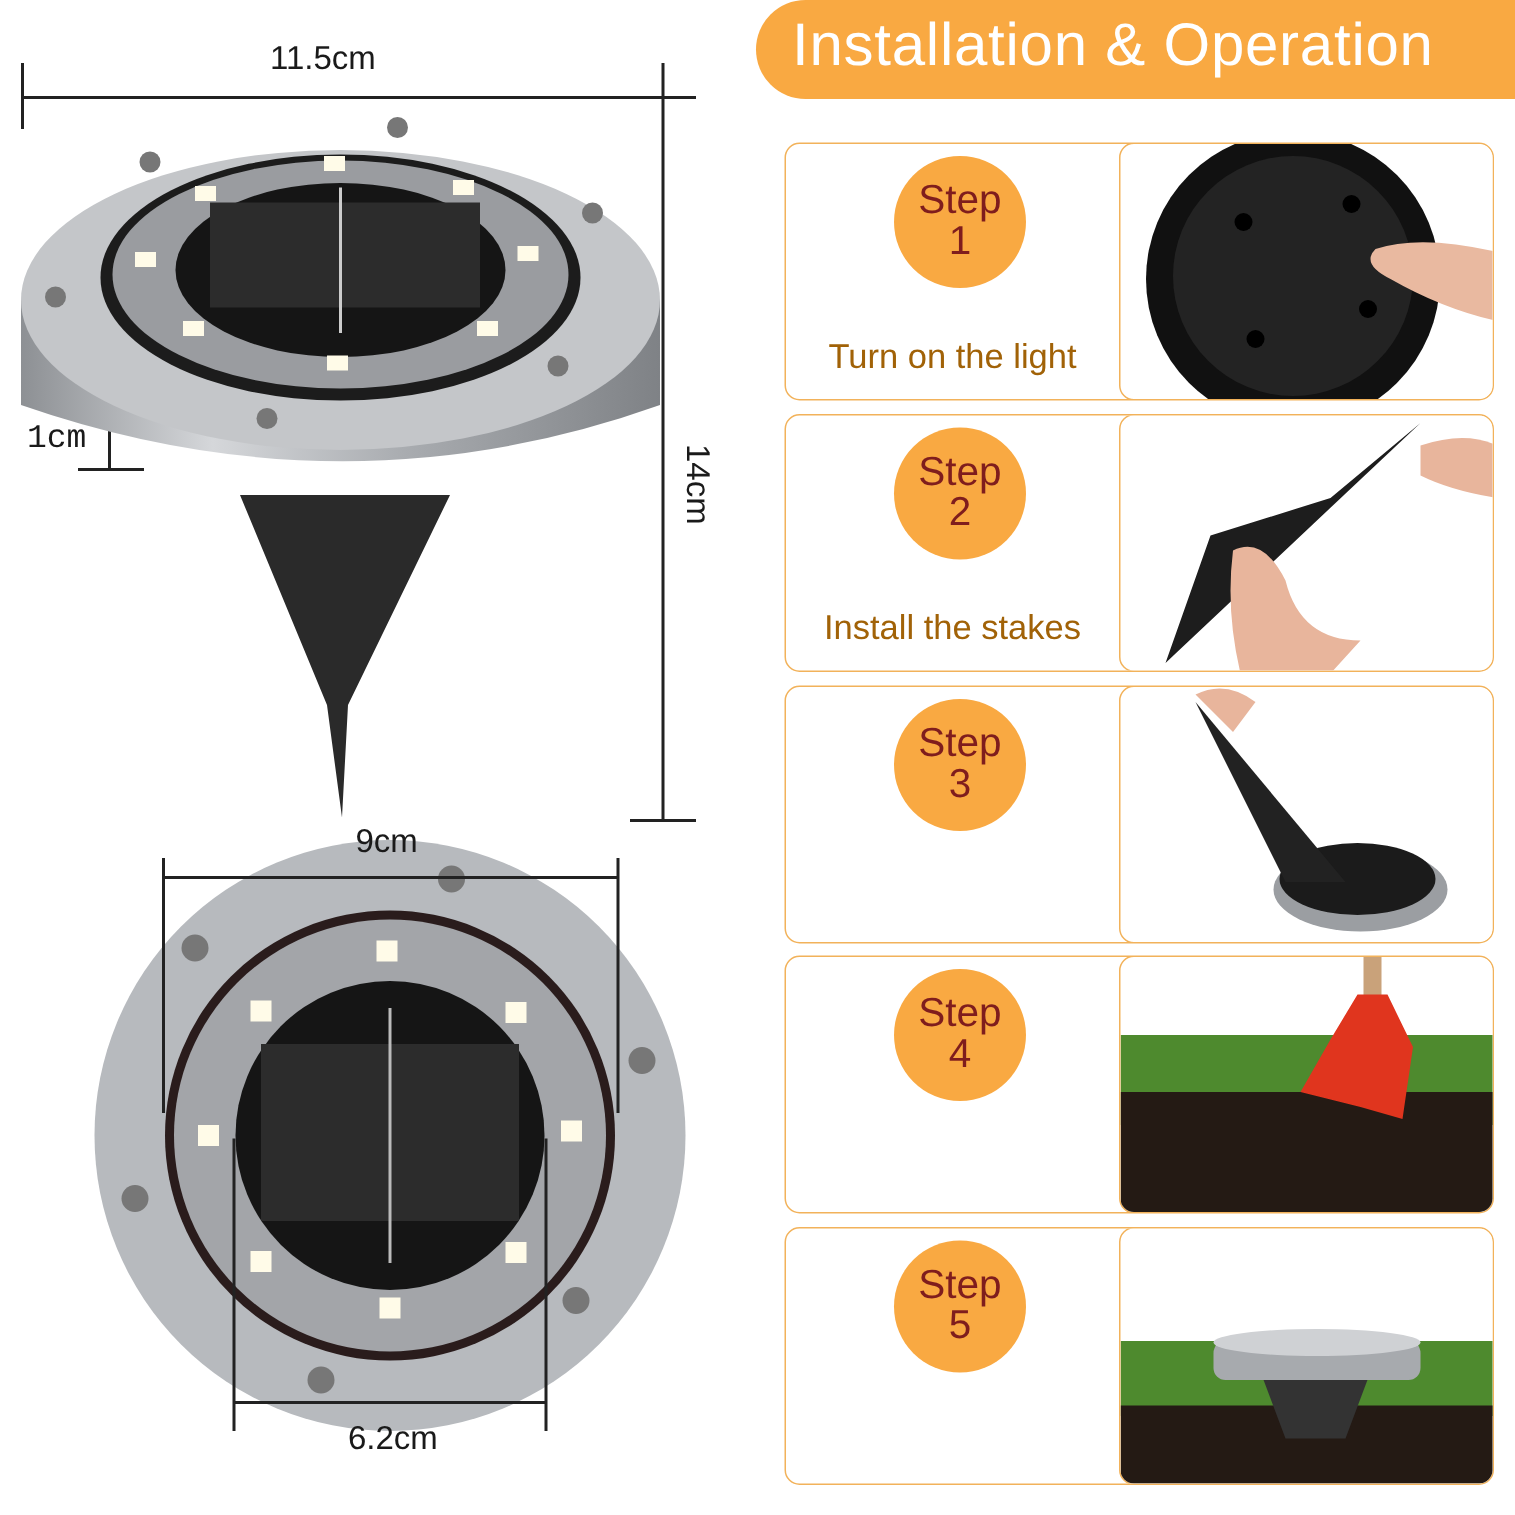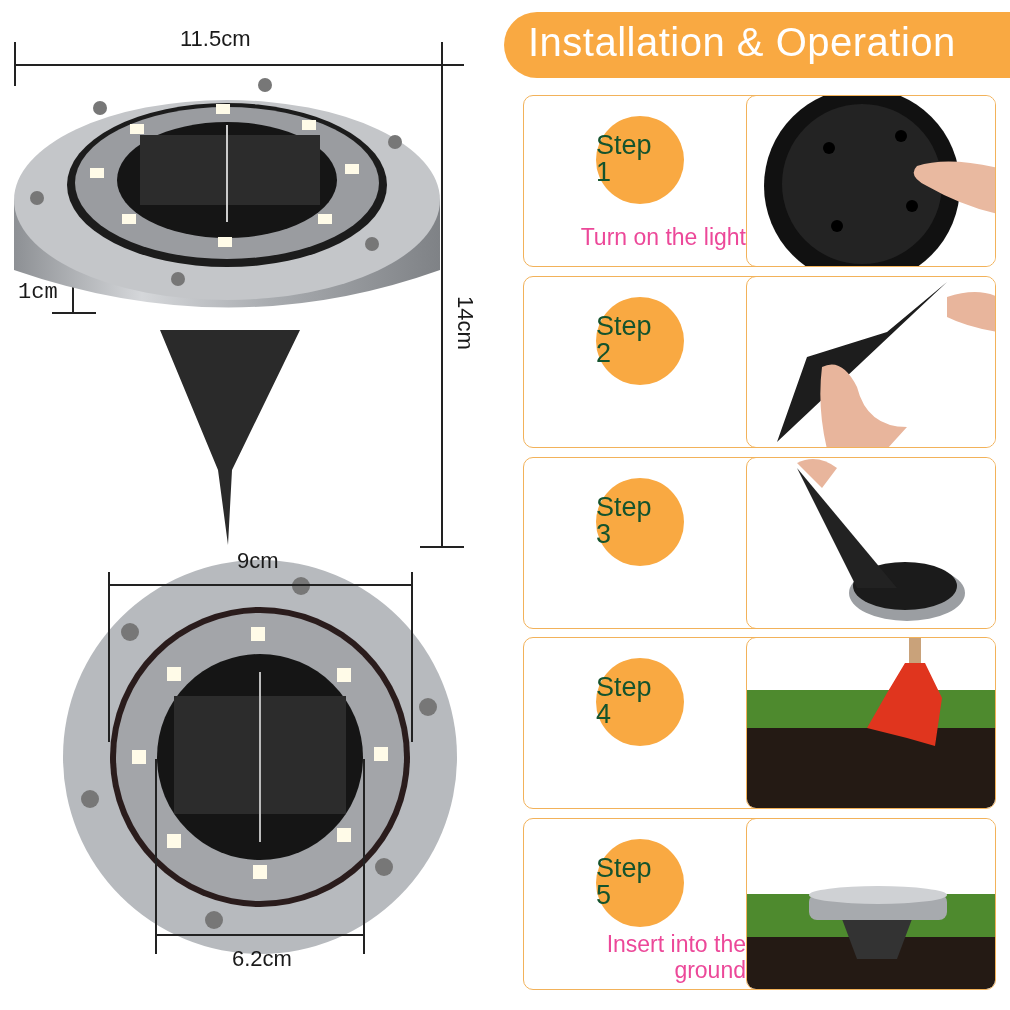--- a/index.html
+++ b/index.html
@@ -1,27 +1,27 @@
 <!DOCTYPE html>
 <html><head>
 <meta charset="utf-8">
 <style>
   html,body{margin:0;padding:0;background:#fff;}
   body{width:1010px;height:1010px;position:relative;overflow:hidden;font-family:"Liberation Sans",sans-serif;color:#111;}
   .abs{position:absolute;}
   .dim-label{position:absolute;font-size:22px;color:#1a1a1a;}
   .line{position:absolute;background:#222;}
-  .banner{position:absolute;left:504px;top:12px;width:506px;height:66px;background:#f9a942;border-radius:33px 0 0 33px;}
+  .banner{position:absolute;left:504px;top:0;width:506px;height:66px;background:#f9a942;border-radius:33px 0 0 33px;}
   .banner span{position:absolute;left:24px;top:8px;font-size:40px;color:#fff;letter-spacing:0.5px;}
   .step-card{position:absolute;left:523px;width:473px;height:172px;border:1.5px solid #f2b25a;border-radius:10px;box-sizing:border-box;background:#fff;overflow:hidden;}
   .step-left{position:absolute;left:0;top:0;width:222px;height:100%;}
-  .step-circle{position:absolute;left:72px;top:20px;width:88px;height:88px;border-radius:50%;background:#f9a942;color:#14532d;text-align:left;}
+  .step-circle{position:absolute;left:72px;top:8px;width:88px;height:88px;border-radius:50%;background:#f9a942;color:#7f1d1d;text-align:center;}
   .step-circle .w{display:block;font-size:27px;line-height:27px;margin-top:16px;}
   .step-circle .n{display:block;font-size:27px;line-height:27px;}
-  .step-text{position:absolute;left:0;width:222px;text-align:right;font-size:23px;color:#ec4899;line-height:26px;}
+  .step-text{position:absolute;left:0;width:222px;text-align:center;font-size:23px;color:#a16207;line-height:26px;}
   .step-photo{position:absolute;left:222px;top:-1px;width:251px;height:172px;border:1.5px solid #f2b25a;border-radius:10px;box-sizing:border-box;overflow:hidden;background:#fff;}
 </style>
 </head>
 <body>
 
 <div class="abs" style="left:0;top:0;width:480px;height:560px;">
 
   <div class="dim-label" style="left:180px;top:26px;">11.5cm</div>
   <div class="line" style="left:14px;top:64px;width:450px;height:2px;"></div>
   <div class="line" style="left:14px;top:42px;width:2px;height:44px;"></div>
@@ -138,20 +138,21 @@
       </svg>
   </div>
 </div>
 
 <div class="step-card" style="top:276px;">
   <div class="step-left">
     <div class="step-circle">
       <span class="w">Step</span>
       <span class="n">2</span>
     </div>
+    <div class="step-text" style="top:128px;">Install the stakes</div>
   </div>
   <div class="step-photo">
     <svg width="251" height="172">
         <path d="M200 5 L30 165 L60 80 L140 55 Z" fill="#1d1d1d"></path>
       <path d="M200 20 Q230 10 251 20 L251 55 Q220 50 200 40 Z" fill="#e8b59c"></path>
       <path d="M75 90 Q95 80 110 110 Q120 150 160 150 L140 172 L80 172 Q70 130 75 90 Z" fill="#e8b59c"></path>
       </svg>
   </div>
 </div>
 
@@ -187,24 +188,20 @@
         <path d="M158 25 L178 25 L195 60 L188 108 L160 100 L120 90 L140 55 Z" fill="#e0351e"></path>
       </svg>
   </div>
 </div>
 
 <div class="step-card" style="top:818px;">
   <div class="step-left">
     <div class="step-circle">
       <span class="w">Step</span>
       <span class="n">5</span>
-    </div>
-    <div class="step-text" style="top:112px;">
-      <div>Insert into the</div>
-      <div>ground</div>
     </div>
   </div>
   <div class="step-photo">
     <svg width="251" height="172">
         <rect x="0" y="75" width="251" height="50" fill="#4e8a2e"></rect>
         <rect x="0" y="118" width="251" height="54" fill="#241a14"></rect>
       <path d="M95 100 L165 100 L150 140 L110 140 Z" fill="#333"></path>
         <rect x="62" y="75" width="138" height="26" rx="8" fill="#a7aaae"></rect>
         <ellipse cx="131" cy="76" rx="69" ry="9" fill="#cfd1d4"></ellipse>
       </svg>

